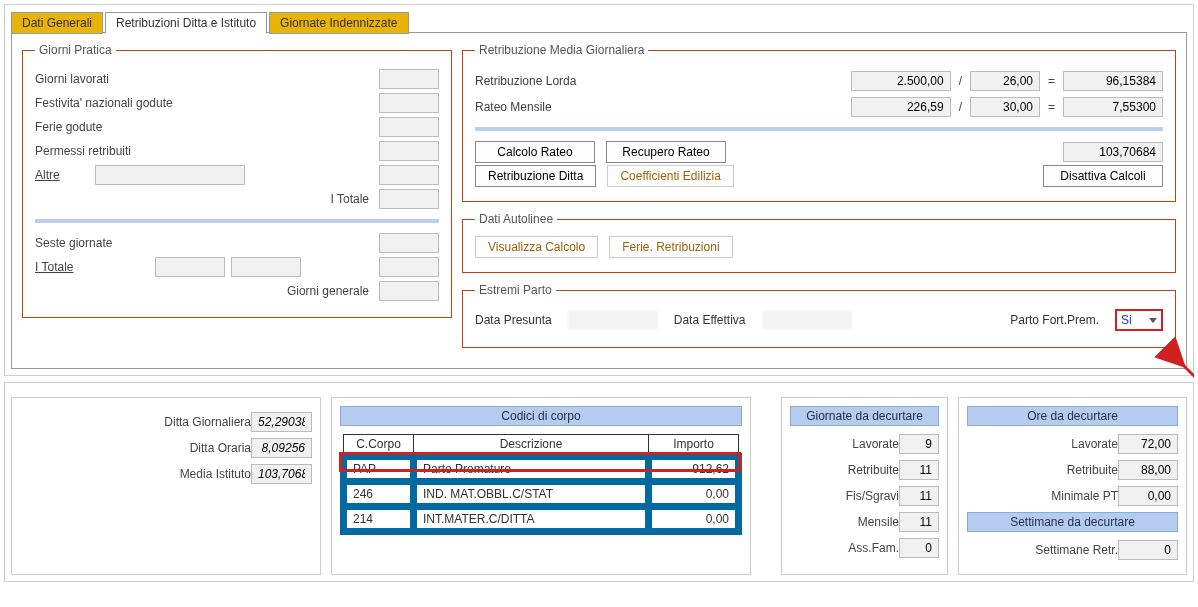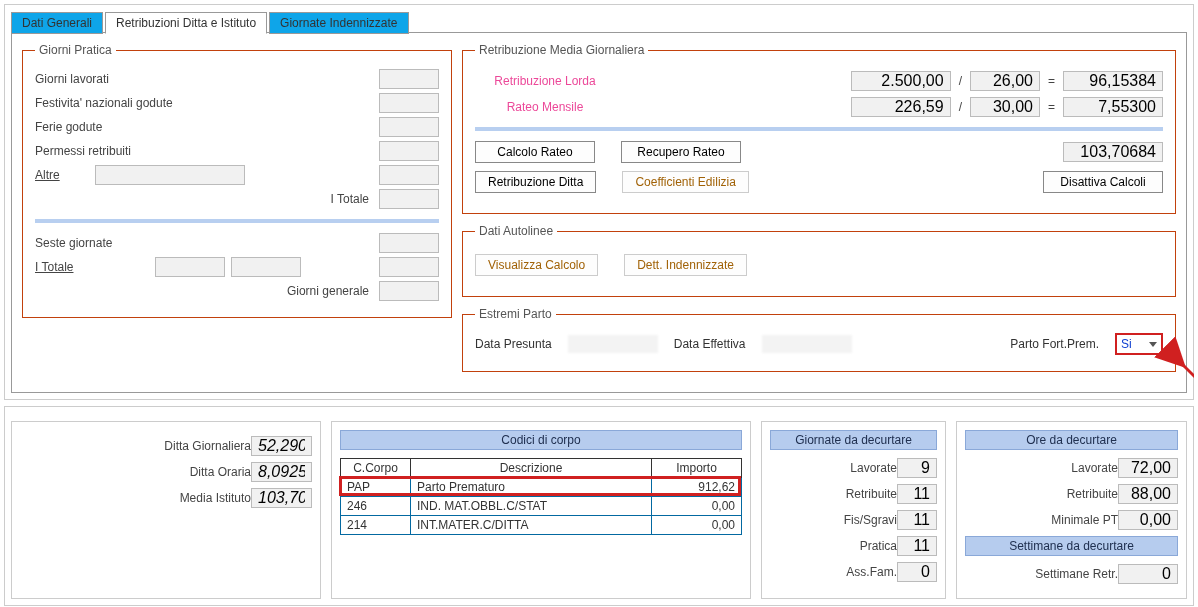--- a/index.html
+++ b/index.html
@@ -8,21 +8,21 @@
     font-size: 12px;
     color: #333;
     background: #fff;
     margin: 0;
     padding: 4px;
   }
   .outer { border: 1px solid #ccc; padding: 6px; }
   .tabs { display: flex; gap: 2px; margin-bottom: -1px; position: relative; z-index: 2; }
   .tab {
     border: 1px solid #999;
-    background: #0ea5e9;
+    background: #eab308;
     padding: 3px 10px;
     cursor: pointer;
     position: relative;
     top: 1px;
   }
   .tab.active { background: #fff; border-bottom: 1px solid #fff; }
   .content { border: 1px solid #999; padding: 10px; display: flex; gap: 10px; }
   .col-left { width: 430px; }
   .col-right { flex: 1; }
   fieldset {
@@ -33,21 +33,21 @@
   legend { color: #555; padding: 0 4px; }
   .row { display: flex; align-items: center; margin: 4px 0; }
   .lbl { flex: 0 0 160px; color: #444; text-decoration: underline; }
   .lbl-wide { flex: 0 0 200px; color: #444; }
   .inp, .inp-ro {
     border: 1px solid #bbb;
     background: #f1f1f1;
     height: 20px;
     padding: 0 6px;
     text-align: right;
-    font-size: 16px;
+    font-size: 12px;
   }
   .w60 { width: 60px; }
   .w70 { width: 70px; }
   .w100 { width: 100px; }
   hr.accent {
     border: none;
     border-top: 4px solid #b8cff0;
     margin: 10px 0;
   }
   .totline { display:flex; justify-content:flex-end; align-items:center; gap:10px; margin: 4px 0;}
@@ -55,23 +55,23 @@
   .btn {
     border: 1px solid #888;
     background: #fdfdfd;
     padding: 3px 12px;
     min-width: 120px;
     text-align: center;
     cursor: pointer;
     font-size: 12px;
   }
   .btn.disabled { color: #a16207; border-color: #ccc; }
-  .btn-row { display:flex; gap:26px; align-items:center; margin:8px 0; }
+  .btn-row { display:flex; gap:11px; align-items:center; margin:2px 0; }
   .calc-row { display:flex; align-items:center; gap:8px; margin:6px 0; }
-  .calc-row .lbl-c { width: 140px; color:#ec4899;text-align:center; }
+  .calc-row .lbl-c { width: 140px; color:#404040; }
   .eq, .slash { color:#444; }
   .select {
     border: 2px solid #d02020;
     height: 22px;
     width: 48px;
     display: inline-flex;
     align-items: center;
     justify-content: space-between;
     padding: 0 4px;
     color: #1040d0;
@@ -81,21 +81,21 @@
     width: 0; height: 0;
     border-left: 4px solid transparent;
     border-right: 4px solid transparent;
     border-top: 5px solid #555;
   }
 
   .bottom { display: flex; gap: 10px; margin-top: 8px; }
   .panel { border: 1px solid #ccc; padding: 8px; }
   .p-retrib { width: 310px; }
   .p-codici { width: 420px; }
-  .p-giorn { width: 185px; }
+  .p-giorn { width: 167px; margin-left: 20px; }
   .p-ore { flex: 1; }
   .bluebar {
     background: #b6ccee;
     border: 1px solid #8aa8d8;
     text-align: center;
     padding: 2px 6px;
     margin-bottom: 8px;
     color: #203050;
   }
   .mini-row { display:flex; justify-content:flex-end; align-items:center; margin: 6px 0; }
@@ -104,21 +104,21 @@
 
   .codtab { width: 100%; border-collapse: collapse; }
   .codtab thead th {
     background: #fff;
     border: 1px solid #333;
     padding: 2px 6px;
     font-weight: normal;
     text-align: center;
   }
   .codtab td {
-    border: 1px solid #0369a1;
+    border: 7px solid #0369a1;
     padding: 2px 6px;
   }
   .codtab td.num { text-align: right; }
   .tbl-wrap { position: relative; }
   .red-frame {
     position: absolute;
     border: 3px solid #d02020;
     pointer-events: none;
   }
 
@@ -241,21 +241,21 @@
           <button class="btn disabled"><span>Coefficienti Edilizia</span></button>
           <div style="flex:1"></div>
           <button class="btn"><span>Disattiva Calcoli</span></button>
         </div>
       </fieldset>
 
       <fieldset>
         <legend>Dati Autolinee</legend>
         <div class="btn-row">
           <button class="btn disabled"><span>Visualizza Calcolo</span></button>
-          <button class="btn disabled"><span>Dett. Indennizzate</span></button>
+          <button class="btn disabled"><span>Ferie. Retribuzioni</span></button>
         </div>
       </fieldset>
 
       <fieldset style="position:relative">
         <legend>Estremi Parto</legend>
         <div class="row" style="gap:16px">
           <span>Data Presunta</span>
           <div class="date-blur"></div>
           <span>Data Effettiva</span>
           <div class="date-blur"></div>
@@ -331,21 +331,21 @@
           </div>
       <div class="mini-row">
             <span class="k">Retribuite</span>
         <input class="inp" style="width: 40px;" value="11">
           </div>
       <div class="mini-row">
             <span class="k">Fis/Sgravi</span>
         <input class="inp" style="width: 40px;" value="11">
           </div>
       <div class="mini-row">
-            <span class="k">Pratica</span>
+            <span class="k">Mensile</span>
         <input class="inp" style="width: 40px;" value="11">
           </div>
       <div class="mini-row">
             <span class="k">Ass.Fam.</span>
         <input class="inp" style="width: 40px;" value="0">
           </div>
     </div>
 
     <div class="panel p-ore">
       <div class="bluebar">Ore da decurtare</div>

